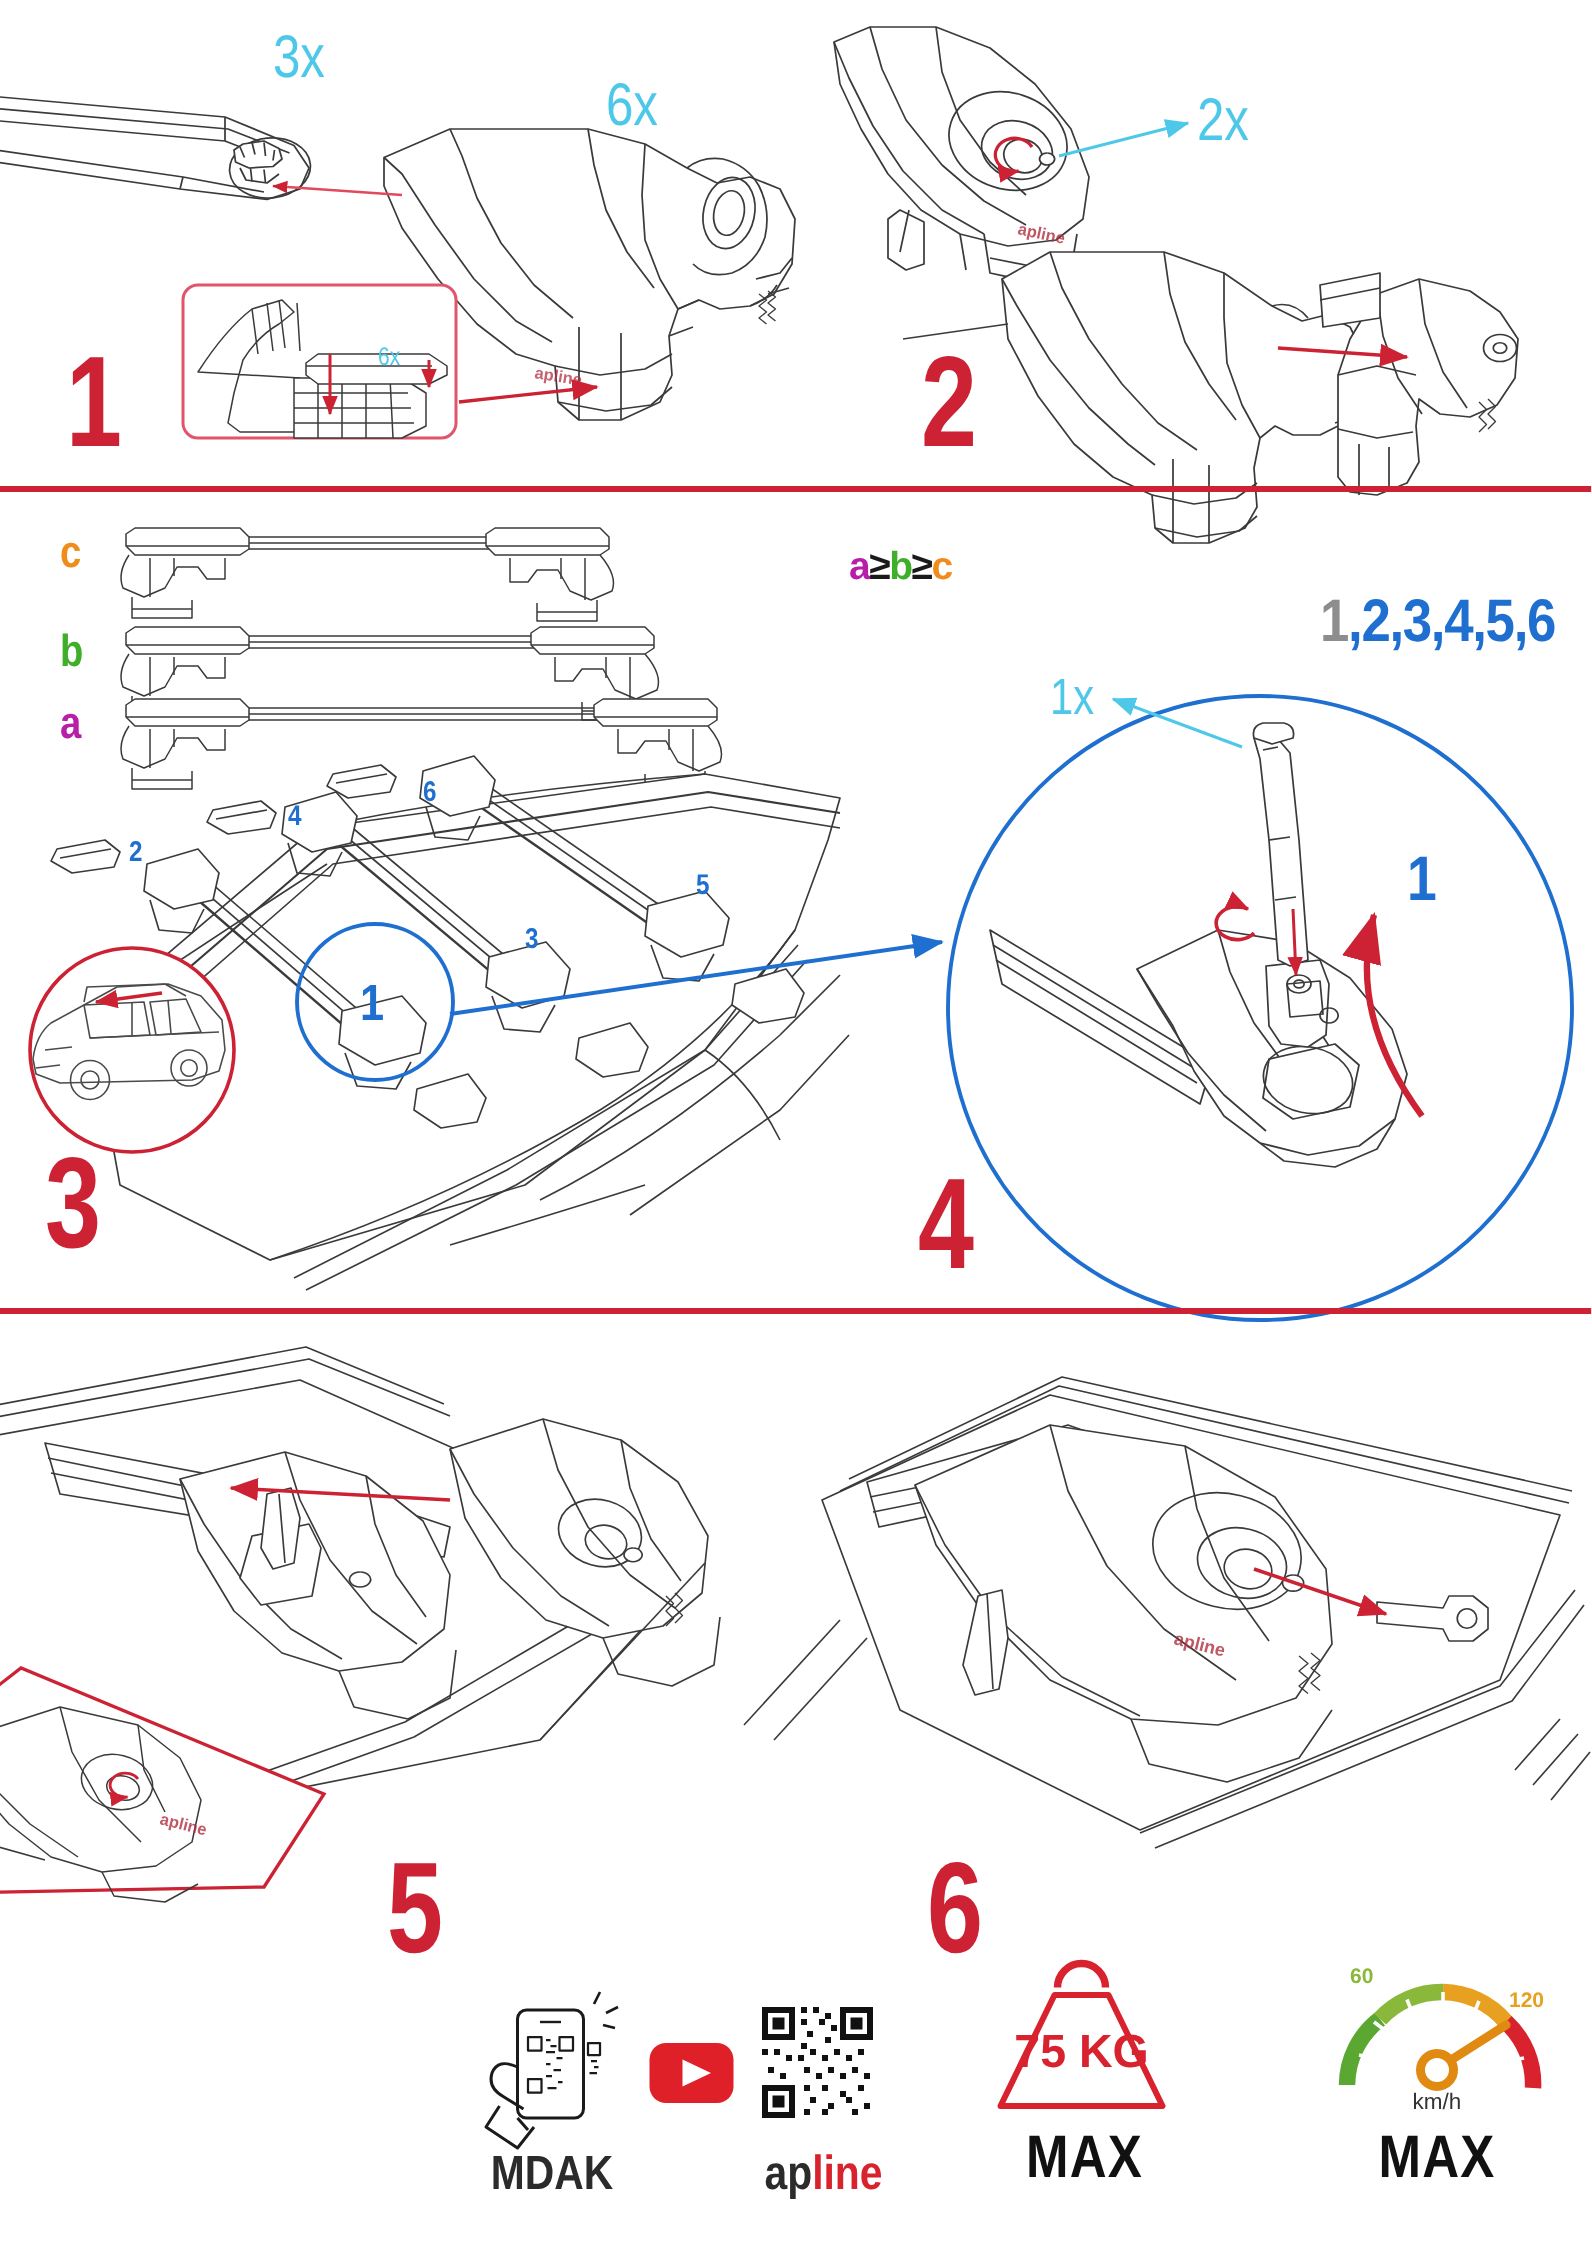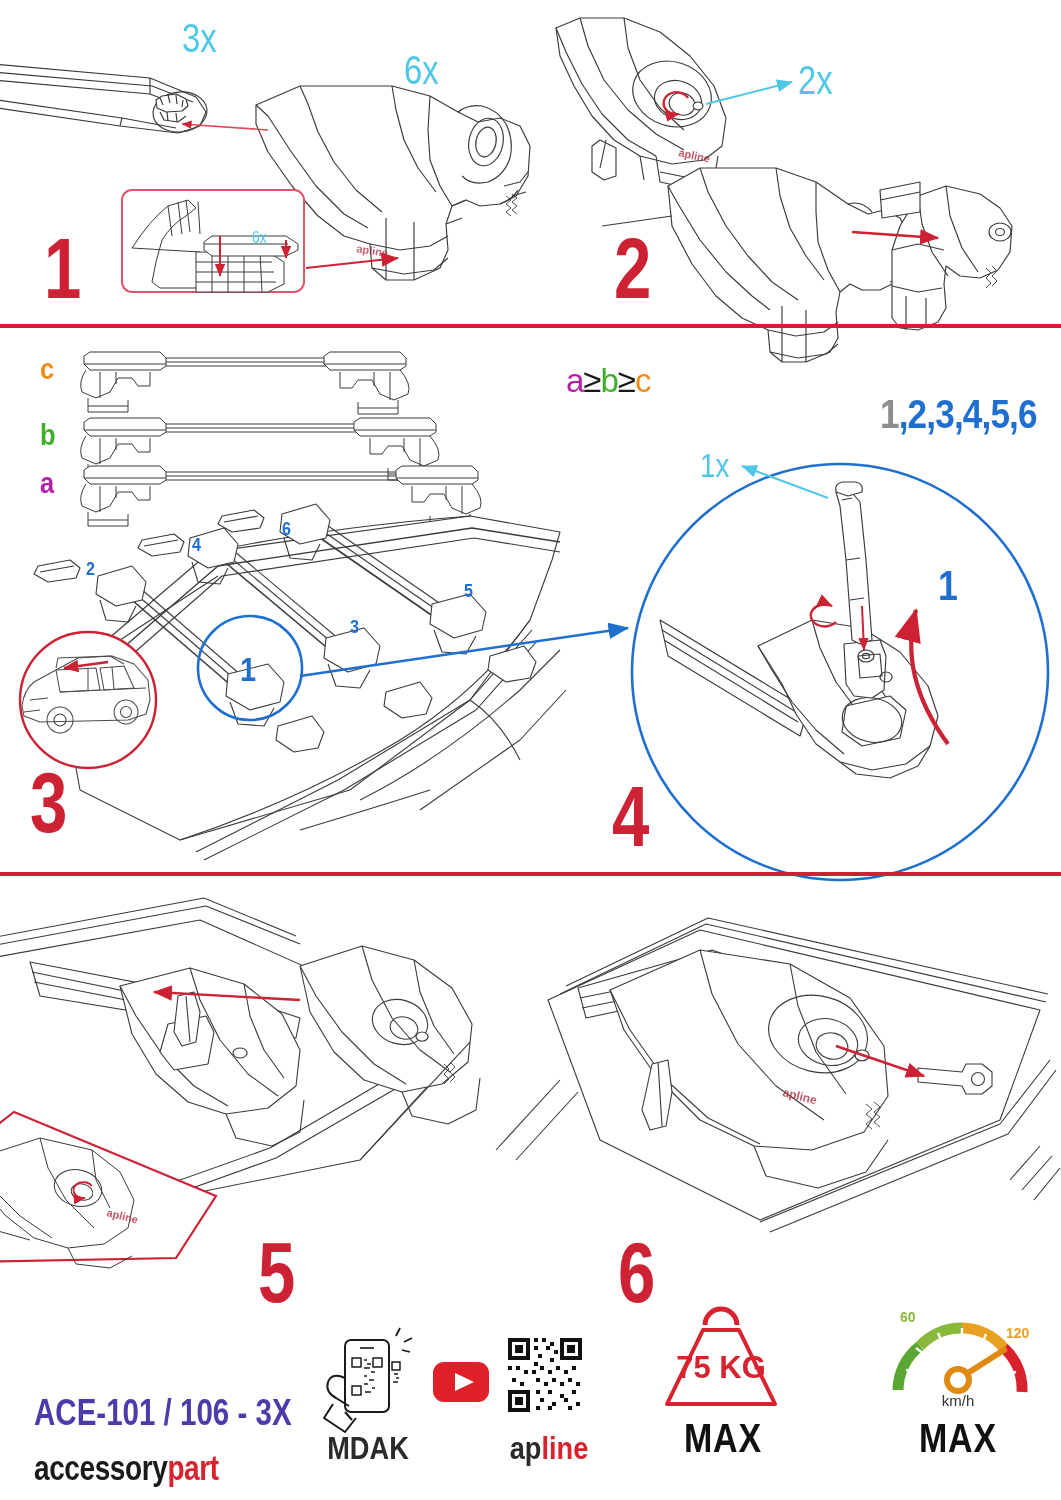--- a/index.html
+++ b/index.html
@@ -60,22 +60,22 @@
     position: absolute;
     font-family: "Liberation Sans Narrow", "Liberation Sans", sans-serif;
     font-weight: 700;
     font-size: 30px;
     transform: scaleX(0.85);
     transform-origin: left top;
   }
   .ineq {
     position: absolute;
     font-family: "Liberation Sans Narrow", "Liberation Sans", sans-serif;
-    font-weight: 400;
-    font-size: 33px;
+    font-weight: 700;
+    font-size: 26px;
     letter-spacing: -1px;
     white-space: nowrap;
   }
   .ineq span { display: inline; }
 
   
   .pos-num {
     position: absolute;
     font-family: "Liberation Sans Narrow", "Liberation Sans", sans-serif;
     font-weight: 700;
@@ -721,26 +721,20 @@
   </div>
   <div class="pos-num big" style="left:938px; top:562px; font-size:42px;">1</div>
 
   <div class="limit" style="left:655px; top:1414px; width:136px;">
     <div class="lbl">MAX</div>
   </div>
   <div class="limit" style="left:890px; top:1414px; width:136px;">
     <div class="lbl">MAX</div>
   </div>
 
-  <div id="footer-brand">
-    <div id="model-code">ACE-101 / 106 - 3X</div>
-    <div id="brand-accessorypart">
-      <span class="blk">accessory</span><span class="red">part</span>
-    </div>
-  </div>
 
   <div class="brandcol" style="left:284px; top:1430px; width:168px;text-align:center;">
     <div class="bname" style="color:#2b2b2b;">MDAK</div>
   </div>
   <div class="brandcol" style="left:398px; top:1498px; width:130px;">
     <div class="bname">
       <span class="blk">ip</span><span class="red">qi</span>
     </div>
   </div>
   <div class="brandcol" style="left:484px; top:1430px; width:130px;">

